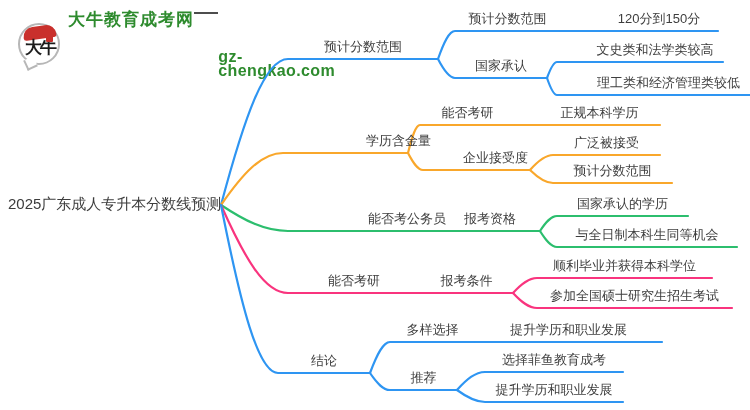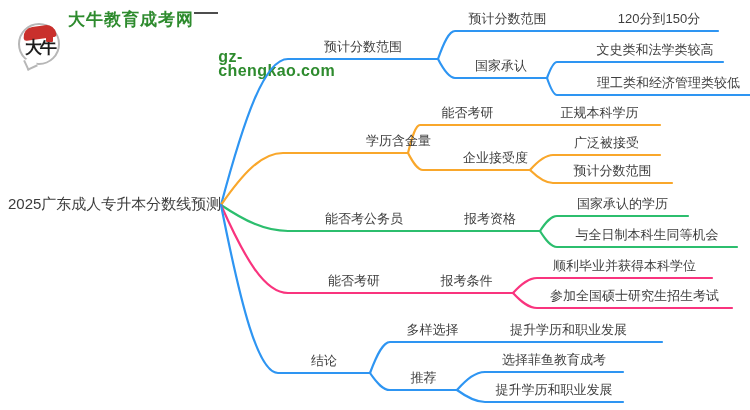--- a/index.html
+++ b/index.html
@@ -85,21 +85,21 @@
       <div class="node-label" style="left: 554px; width: 170px; top: 9px; transform: translateX(20px);">120分到150分</div>
       <div class="node-label" style="left: 449px; width: 104px; top: 56px;">国家承认</div>
       <div class="node-label" style="left: 551px; width: 178px; top: 40px; transform: translateX(15px);">文史类和法学类较高</div>
       <div class="node-label" style="left: 551px; width: 205px; top: 73px; transform: translateX(15px);">理工类和经济管理类较低</div>
       <div class="node-label" style="left: 294px; width: 137px; top: 131px; text-align: right;">学历含金量</div>
       <div class="node-label" style="left: 414px; width: 107px; top: 103px;">能否考研</div>
       <div class="node-label" style="left: 509px; width: 157px; top: 103px; transform: translateX(12px);">正规本科学历</div>
       <div class="node-label" style="left: 436px; width: 119px; top: 148px;">企业接受度</div>
       <div class="node-label" style="left: 547px; width: 119px; top: 133px;">广泛被接受</div>
       <div class="node-label" style="left: 547px; width: 131px; top: 161px;">预计分数范围</div>
-      <div class="node-label" style="left: 282px; width: 164px; top: 209px;">能否考公务员</div>
+      <div class="node-label" style="left: 282px; width: 164px; top: 209px; text-align: right;">能否考公务员</div>
       <div class="node-label" style="left: 434px; width: 112px; top: 209px;">报考资格</div>
       <div class="node-label" style="left: 551px; width: 143px; top: 194px;">国家承认的学历</div>
       <div class="node-label" style="left: 551px; width: 192px; top: 225px;">与全日制本科生同等机会</div>
       <div class="node-label" style="left: 282px; width: 144px; top: 271px;">能否考研</div>
       <div class="node-label" style="left: 414px; width: 105px; top: 271px;">报考条件</div>
       <div class="node-label" style="left: 531px; width: 187px; top: 256px;">顺利毕业并获得本科学位</div>
       <div class="node-label" style="left: 531px; width: 207px; top: 286px;">参加全国硕士研究生招生考试</div>
       <div class="node-label" style="left: 272px; width: 104px; top: 351px;">结论</div>
       <div class="node-label" style="left: 384px; width: 97px; top: 320px;">多样选择</div>
       <div class="node-label" style="left: 469px; width: 199px; top: 320px;">提升学历和职业发展</div>

